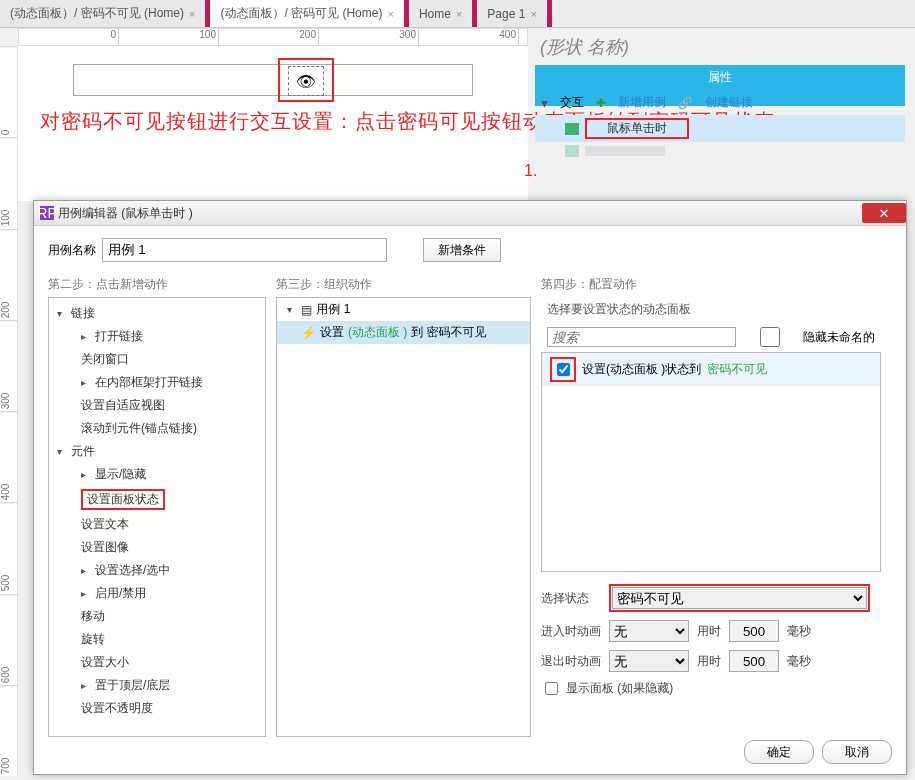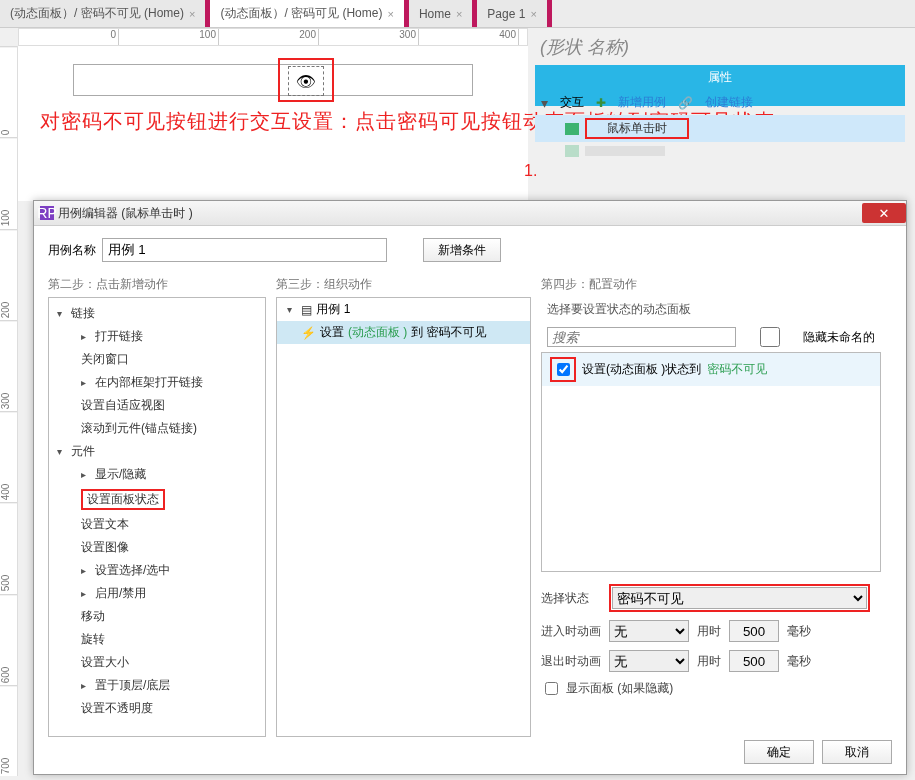--- a/index.html
+++ b/index.html
@@ -87,21 +87,21 @@
 .cfg { margin-top: 8px; }
 .cfgrow { display: flex; align-items: center; gap: 8px; padding: 4px 0; color: #444; }
 .cfgrow .lab { width: 60px; text-align: left; }
 .cfgrow select, .cfgrow input.sm { height: 22px; border: 1px solid #aaa; }
 .cfgrow select.big { width: 255px; }
 .cfgrow select.mid { width: 80px; }
 .cfgrow input.sm { width: 50px; background: #f2f2f2; text-align: center; }
 .selwrap { border: 2px solid #e22; display: inline-block; padding: 1px; }
 
 .dlgfoot { position: absolute; bottom: 10px; right: 14px; display: flex; gap: 8px; }
-.dlgfoot .btn { width: 70px; justify-content: center; }
+.dlgfoot .btn { width: 70px; justify-content: center; border-radius: 10px; }
 
 .chkrow { display: flex; align-items: center; gap: 5px; padding: 3px 0; color: #444; }
 </style>
 </head>
 <body>
 
 <div class="tabbar">
   <div class="tab">
       <span>(动态面板）/ 密码不可见 (Home)</span>
       <span class="x">×</span>

